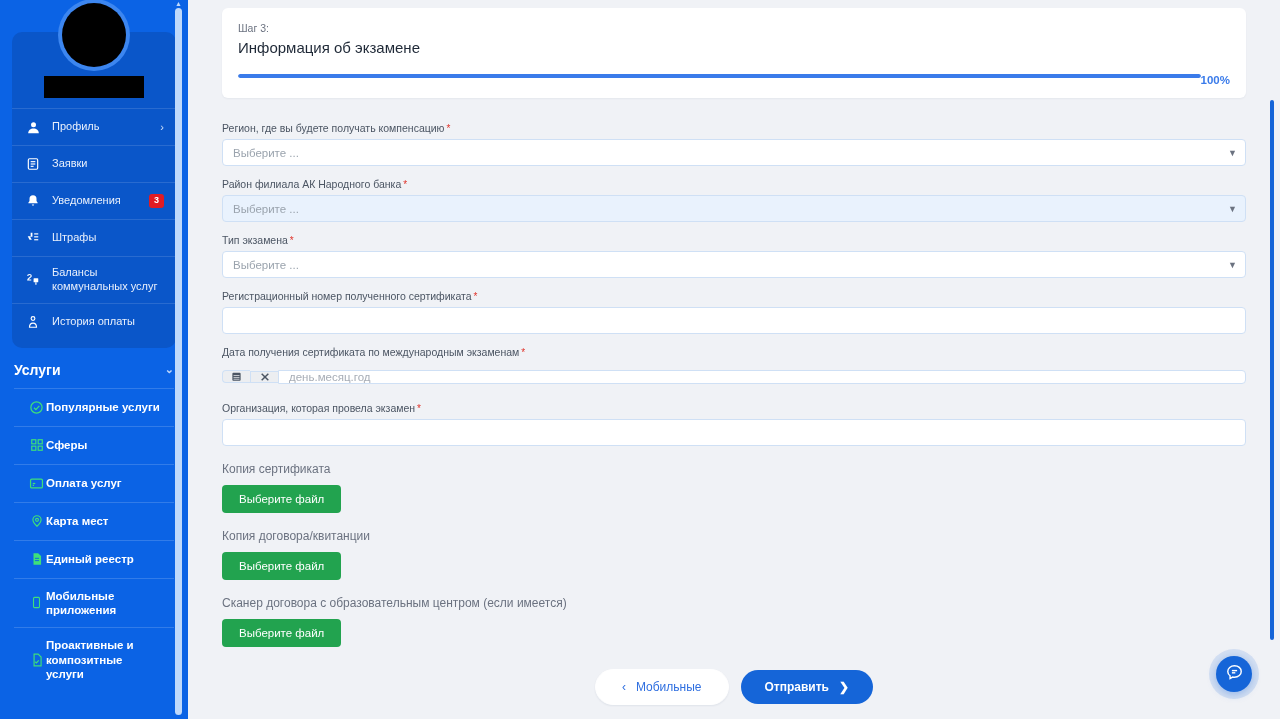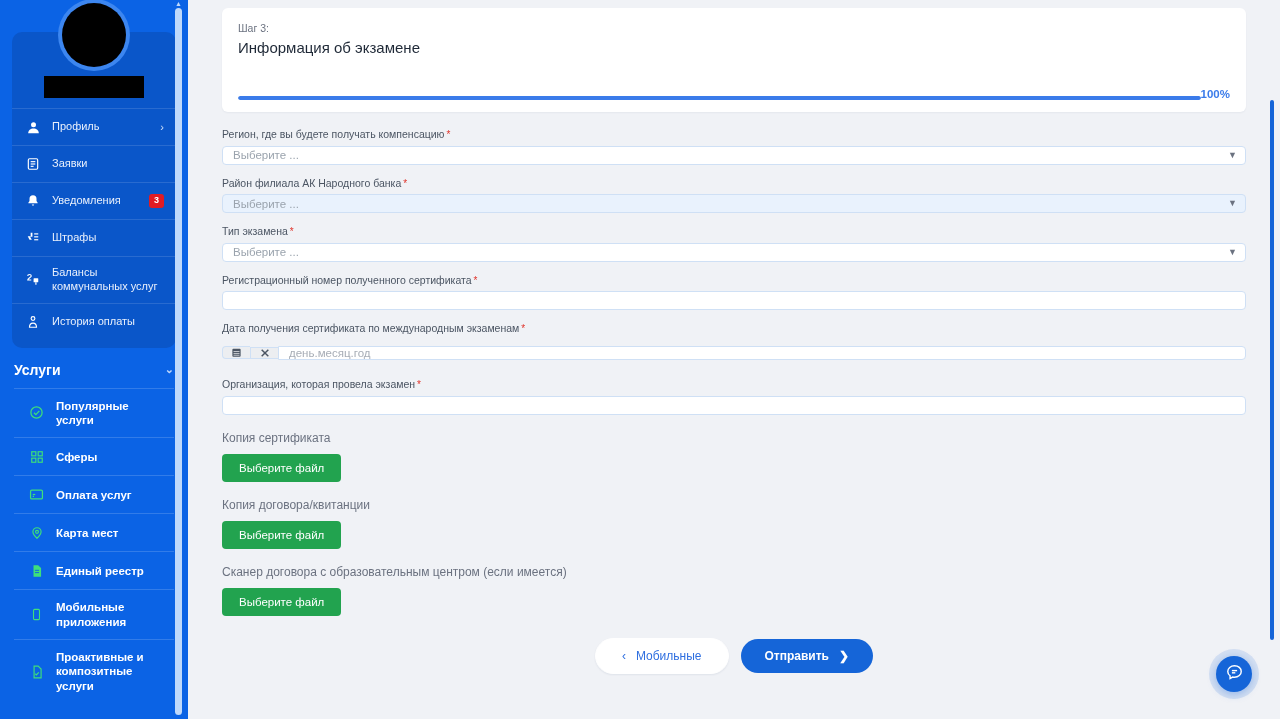--- a/index.html
+++ b/index.html
@@ -77,21 +77,21 @@
 
   .section-head {
     display: flex; align-items: center; justify-content: space-between;
     padding: 14px 14px 10px 14px;
     color: #ffffff;
     font-size: 14px;
     font-weight: bold;
   }
   .section-head .caret { color: #bcd6fb; font-size: 11px; }
   .svc-item {
-    display: flex; align-items: center; gap: 11px;
+    display: flex; align-items: center; gap: 1px;
     padding: 10px 14px;
     margin: 0 14px;
     border-top: 1px solid rgba(255,255,255,0.16);
   }
   .svc-item:first-of-type { border-top: none; }
   .svc-item .ico {
     width: 17px; height: 17px; flex: 0 0 17px;
     display: flex; align-items: center; justify-content: center;
     color: #3ee07a;
   }
@@ -119,39 +119,39 @@
     padding: 8px 34px 0 34px;
     overflow: hidden;
   }
   .card {
     background: #ffffff;
     border-radius: 6px;
     padding: 14px 16px 12px 16px;
     box-shadow: 0 1px 2px rgba(20,40,80,0.05);
   }
   .step-label { color: #6b7280; font-size: 10.5px; margin-bottom: 5px; }
-  .step-title { color: #1f2937; font-size: 15px; margin-bottom: 32px; }
-  .progress-row { display: flex; align-items: flex-end; }
+  .step-title { color: #1f2937; font-size: 15px; margin-bottom: 18px; }
+  .progress-row { display: flex; align-items: flex-start; }
   .progress-track {
     flex: 1; height: 4px; background: #e6eaf1; border-radius: 2px; overflow: hidden;
   }
   .progress-fill { height: 4px; background: #3a7bea; border-radius: 2px; }
   .progress-pct { color: #3a7bea; font-size: 11.5px; font-weight: bold; }
 
-  .form { padding-top: 16px; }
+  .form { padding-top: 24px; }
   .field { margin-bottom: 12px; }
   .flabel {
     display: block;
     color: #4b5563; font-size: 10.5px;
     margin-bottom: 5px;
   }
   .req { color: #e0342b; font-size: 10px; margin-left: 2px; }
 
   .control {
-    width: 100%; height: 19px;
+    width: 100%; height: 27px;
     border: 1px solid #cfe0f5;
     border-radius: 4px;
     background: #ffffff;
     font-family: "Liberation Sans", sans-serif;
     font-size: 11.5px;
     color: #111827;
     padding: 0 10px;
     outline: none;
   }
   .select-wrap { position: relative; }

